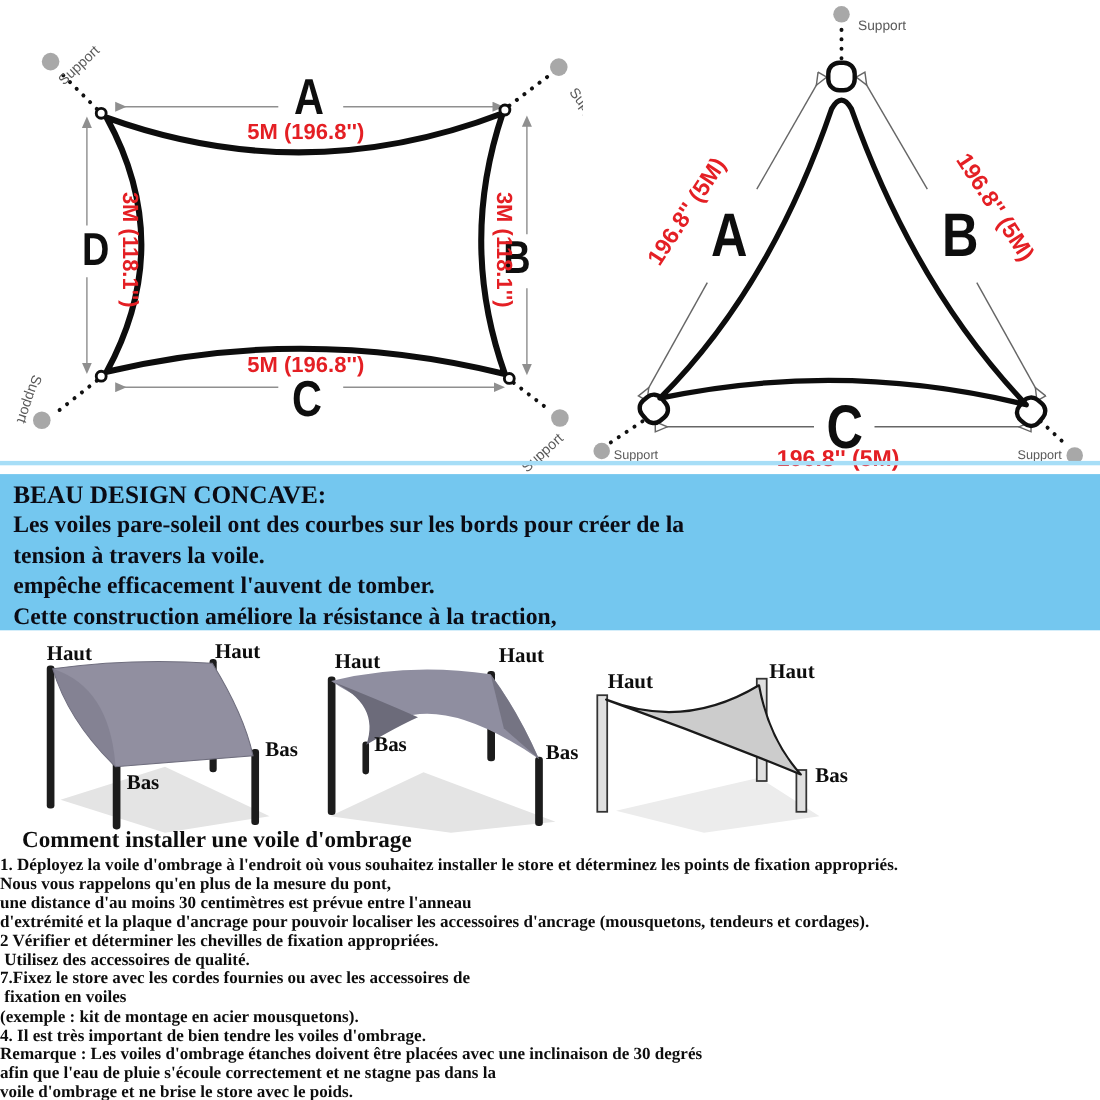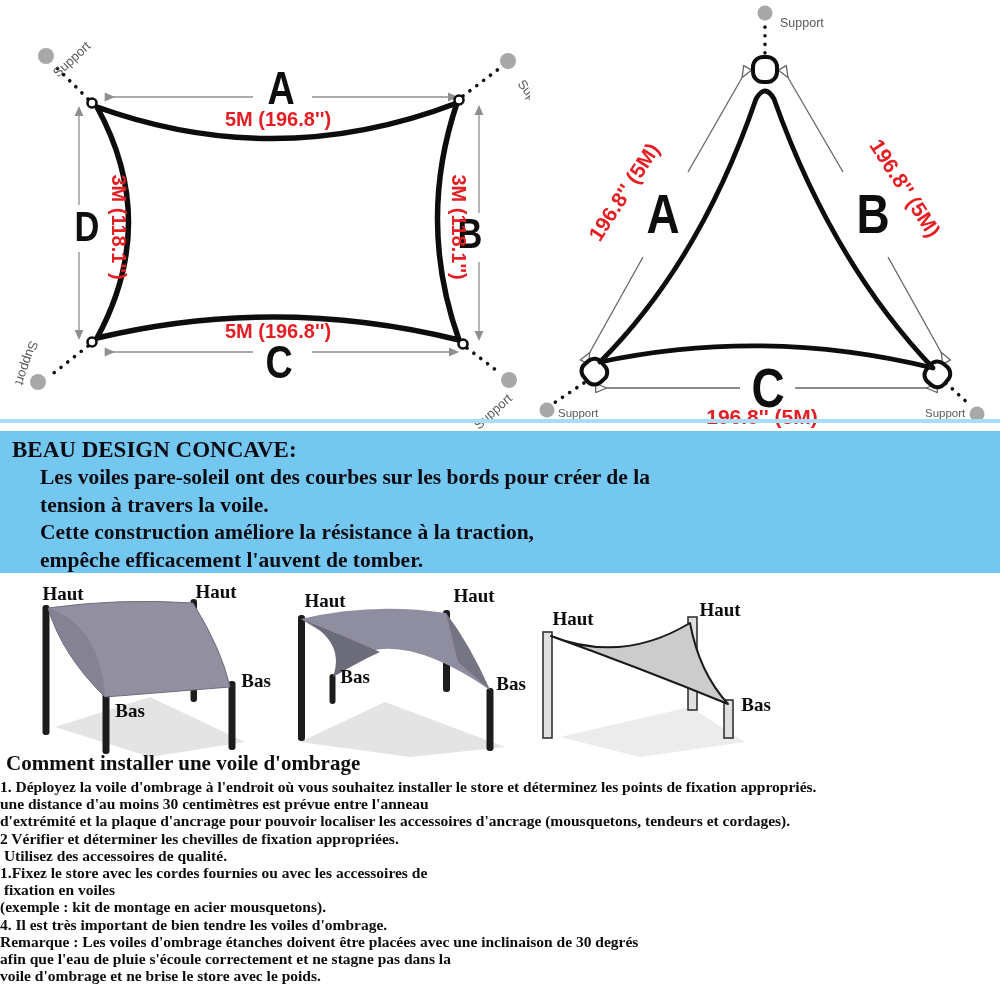--- a/index.html
+++ b/index.html
@@ -6,23 +6,23 @@
   .page{position:relative;width:1000px;height:1000px;background:#fff;overflow:hidden;
         font-family:"Liberation Serif",serif;}
   svg{position:absolute;display:block;}
   #rect-svg{left:0;top:0;}
   #tri-svg{left:530px;top:0;}
   #illus-svg{left:0;top:575px;}
   .thin-blue-line{position:absolute;left:0;top:419px;width:1000px;height:4px;background:#a7def7;}
   .banner{position:absolute;left:0;top:431px;width:1000px;height:142px;background:#74c7ef;
           color:#0b0b14;padding:4px 0 6px 12px;box-sizing:border-box;}
   .banner-title{font-size:23px;font-weight:bold;line-height:29px;}
-  .banner-line{font-size:21.5px;font-weight:bold;line-height:27.5px;margin-left:28px;}
+  .banner-line{font-size:21.5px;font-weight:bold;line-height:27.5px;}
   .howto{position:absolute;left:0;top:745px;width:1000px;color:#0d0d0d;}
-  .howto-heading{margin:6px 0 2px 6px;font-size:21px;font-weight:bold;}
+  .howto-heading{margin:6px 0 2px 20px;font-size:21px;font-weight:bold;}
   .howto-line{font-size:15.5px;font-weight:bold;line-height:17.2px;white-space:pre-wrap;}
   text{font-family:"Liberation Sans",sans-serif;}
   .big-letter{font-weight:bold;fill:#0e0e0e;}
   .dim-red{font-weight:bold;fill:#e41f24;}
   .support-txt{fill:#5a5a5a;}
   .illus-label{font-family:"Liberation Serif",serif;font-weight:bold;fill:#0d0d0d;font-size:19px;}
 </style>
 </head>
 <body>
 
@@ -149,22 +149,22 @@
     <text class="dim-red" font-size="21" text-anchor="middle" transform="translate(630,196) rotate(-57)">196.8'' (5M)</text>
     <text class="dim-red" font-size="21" text-anchor="middle" transform="translate(899,192) rotate(57)">196.8'' (5M)</text>
     <text class="dim-red" font-size="21" text-anchor="middle" x="762" y="424">196.8'' (5M)</text>
   </svg>
 
   <div class="thin-blue-line"></div>
   <div class="banner">
     <div class="banner-title">BEAU DESIGN CONCAVE:</div>
     <div class="banner-line">Les voiles pare-soleil ont des courbes sur les bords pour créer de la</div>
     <div class="banner-line">tension à travers la voile.</div>
+    <div class="banner-line">empêche efficacement l'auvent de tomber.</div>
     <div class="banner-line">Cette construction améliore la résistance à la traction,</div>
-    <div class="banner-line">empêche efficacement l'auvent de tomber.</div>
   </div>
 
   <svg id="illus-svg" width="1000" height="190" viewBox="0 575 1000 190">
 
     <g>
       <polygon points="55,727 150,697 245,742 150,757" fill="#e4e4e4"></polygon>
       <g fill="#1c1c1c">
         <rect x="42.5" y="605" width="7" height="130" rx="3"></rect>
         <rect x="190.5" y="599" width="6.5" height="103" rx="3"></rect>
         <rect x="102.5" y="677" width="7" height="77" rx="3"></rect>
@@ -205,25 +205,26 @@
       <path d="M 551,636 Q 622,664 690,623 Q 699,672 728,704 Q 640,668 551,636 Z" fill="#cccccc" stroke="#1a1a1a" stroke-width="2" stroke-linejoin="round"></path>
       <text class="illus-label" text-anchor="middle" x="573" y="625">Haut</text>
       <text class="illus-label" text-anchor="middle" x="720" y="616">Haut</text>
       <text class="illus-label" text-anchor="middle" x="756" y="711">Bas</text>
     </g>
   </svg>
 
   <div class="howto">
     <div class="howto-heading">Comment installer une voile d'ombrage</div>
     <div class="howto-line">1. Déployez la voile d'ombrage à l'endroit où vous souhaitez installer le store et déterminez les points de fixation appropriés.</div>
+    <div class="howto-line">Nous vous rappelons qu'en plus de la mesure du pont,</div>
     <div class="howto-line">une distance d'au moins 30 centimètres est prévue entre l'anneau</div>
     <div class="howto-line">d'extrémité et la plaque d'ancrage pour pouvoir localiser les accessoires d'ancrage (mousquetons, tendeurs et cordages).</div>
     <div class="howto-line">2 Vérifier et déterminer les chevilles de fixation appropriées.</div>
     <div class="howto-line"> Utilisez des accessoires de qualité.</div>
-    <div class="howto-line">1.Fixez le store avec les cordes fournies ou avec les accessoires de</div>
+    <div class="howto-line">7.Fixez le store avec les cordes fournies ou avec les accessoires de</div>
     <div class="howto-line"> fixation en voiles</div>
     <div class="howto-line">(exemple : kit de montage en acier mousquetons).</div>
     <div class="howto-line">4. Il est très important de bien tendre les voiles d'ombrage.</div>
     <div class="howto-line">Remarque : Les voiles d'ombrage étanches doivent être placées avec une inclinaison de 30 degrés</div>
     <div class="howto-line">afin que l'eau de pluie s'écoule correctement et ne stagne pas dans la</div>
     <div class="howto-line">voile d'ombrage et ne brise le store avec le poids.</div>
   </div>
 
 </div>
 

